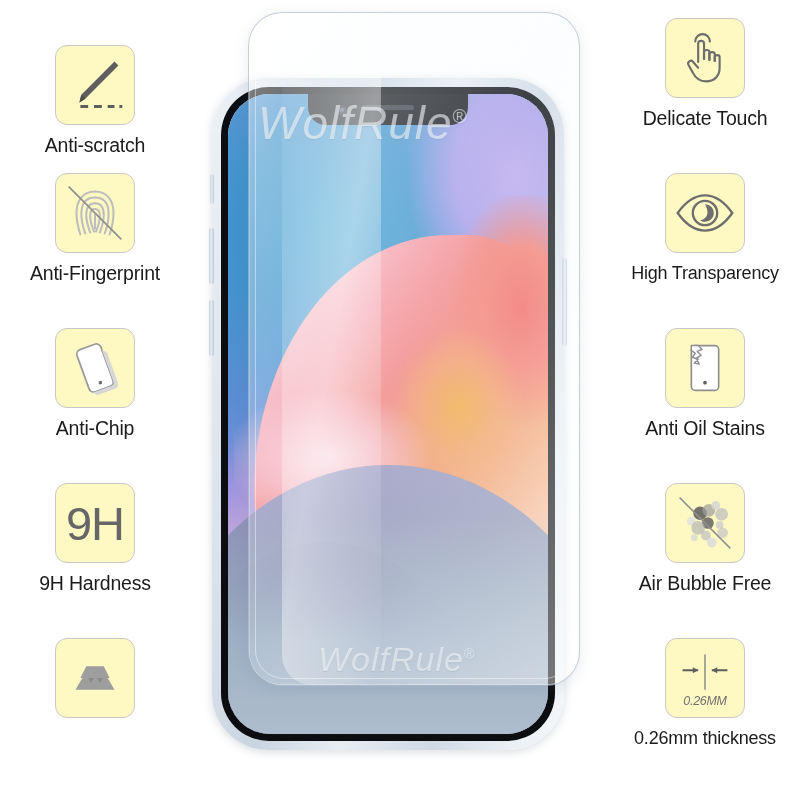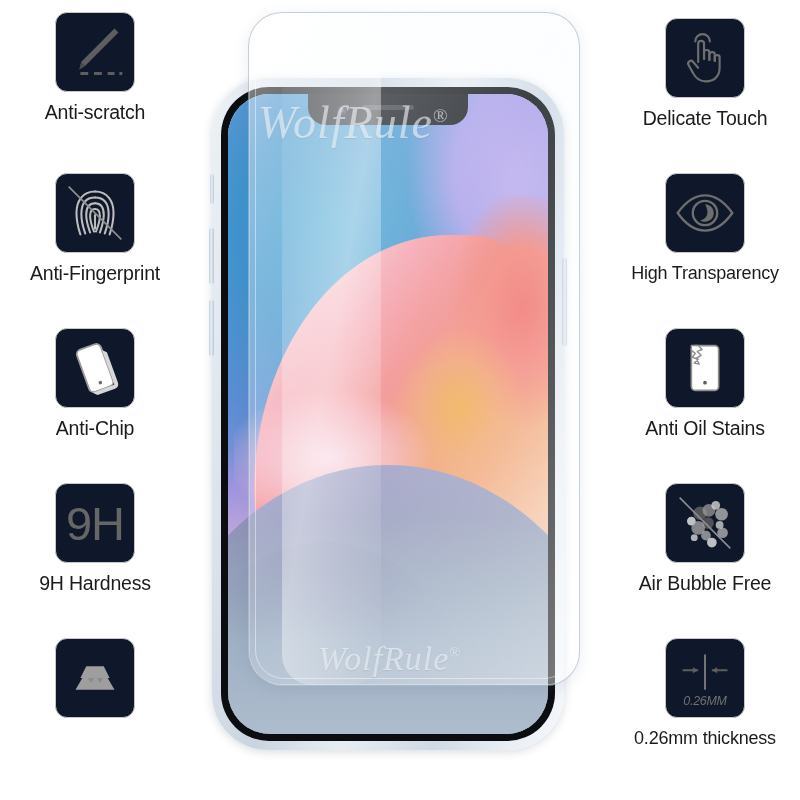--- a/index.html
+++ b/index.html
@@ -34,28 +34,28 @@
   .feature {
     width: 190px;
     height: 155px;
     display: flex;
     flex-direction: column;
     align-items: center;
     justify-content: flex-start;
     box-sizing: border-box;
     padding-top: 18px;
   }
-  .col-left .feature:nth-child(1) { padding-top: 12px; }
+  .col-left .feature:nth-child(1) { padding-top: 12px; justify-content: flex-end; }
 
   .icon-box {
     width: 80px;
     height: 80px;
     border: 1.4px solid #c8c8c8;
     border-radius: 12px;
-    background: #0f172a;
+    background: #fef9c3;
     position: relative;
     box-sizing: border-box;
     overflow: hidden;
     display: block;
   }
   .feature-label {
     margin-top: 11px;
     font-size: 19.5px;
     color: #1b1b1b;
     letter-spacing: -0.2px;
@@ -313,21 +313,21 @@
     width: 30%; height: 100%;
     background: linear-gradient(100deg, rgba(255,255,255,0.0) 0%, rgba(255,255,255,0.40) 50%, rgba(255,255,255,0.0) 100%);
     z-index: 7;
     pointer-events: none;
     border-radius: 30px;
   }
 
   
   .watermark {
     position: absolute;
-    font-family: Liberation Serif, serif;
+    font-family: Liberation Sans, sans-serif;
     font-style: italic;
     color: rgba(255,255,255,0.55);
     text-shadow: 0 1px 1px rgba(120,140,170,0.22);
     letter-spacing: 1px;
     white-space: nowrap;
     z-index: 8;
     pointer-events: none;
     user-select: none;
   }
   .watermark .reg {

